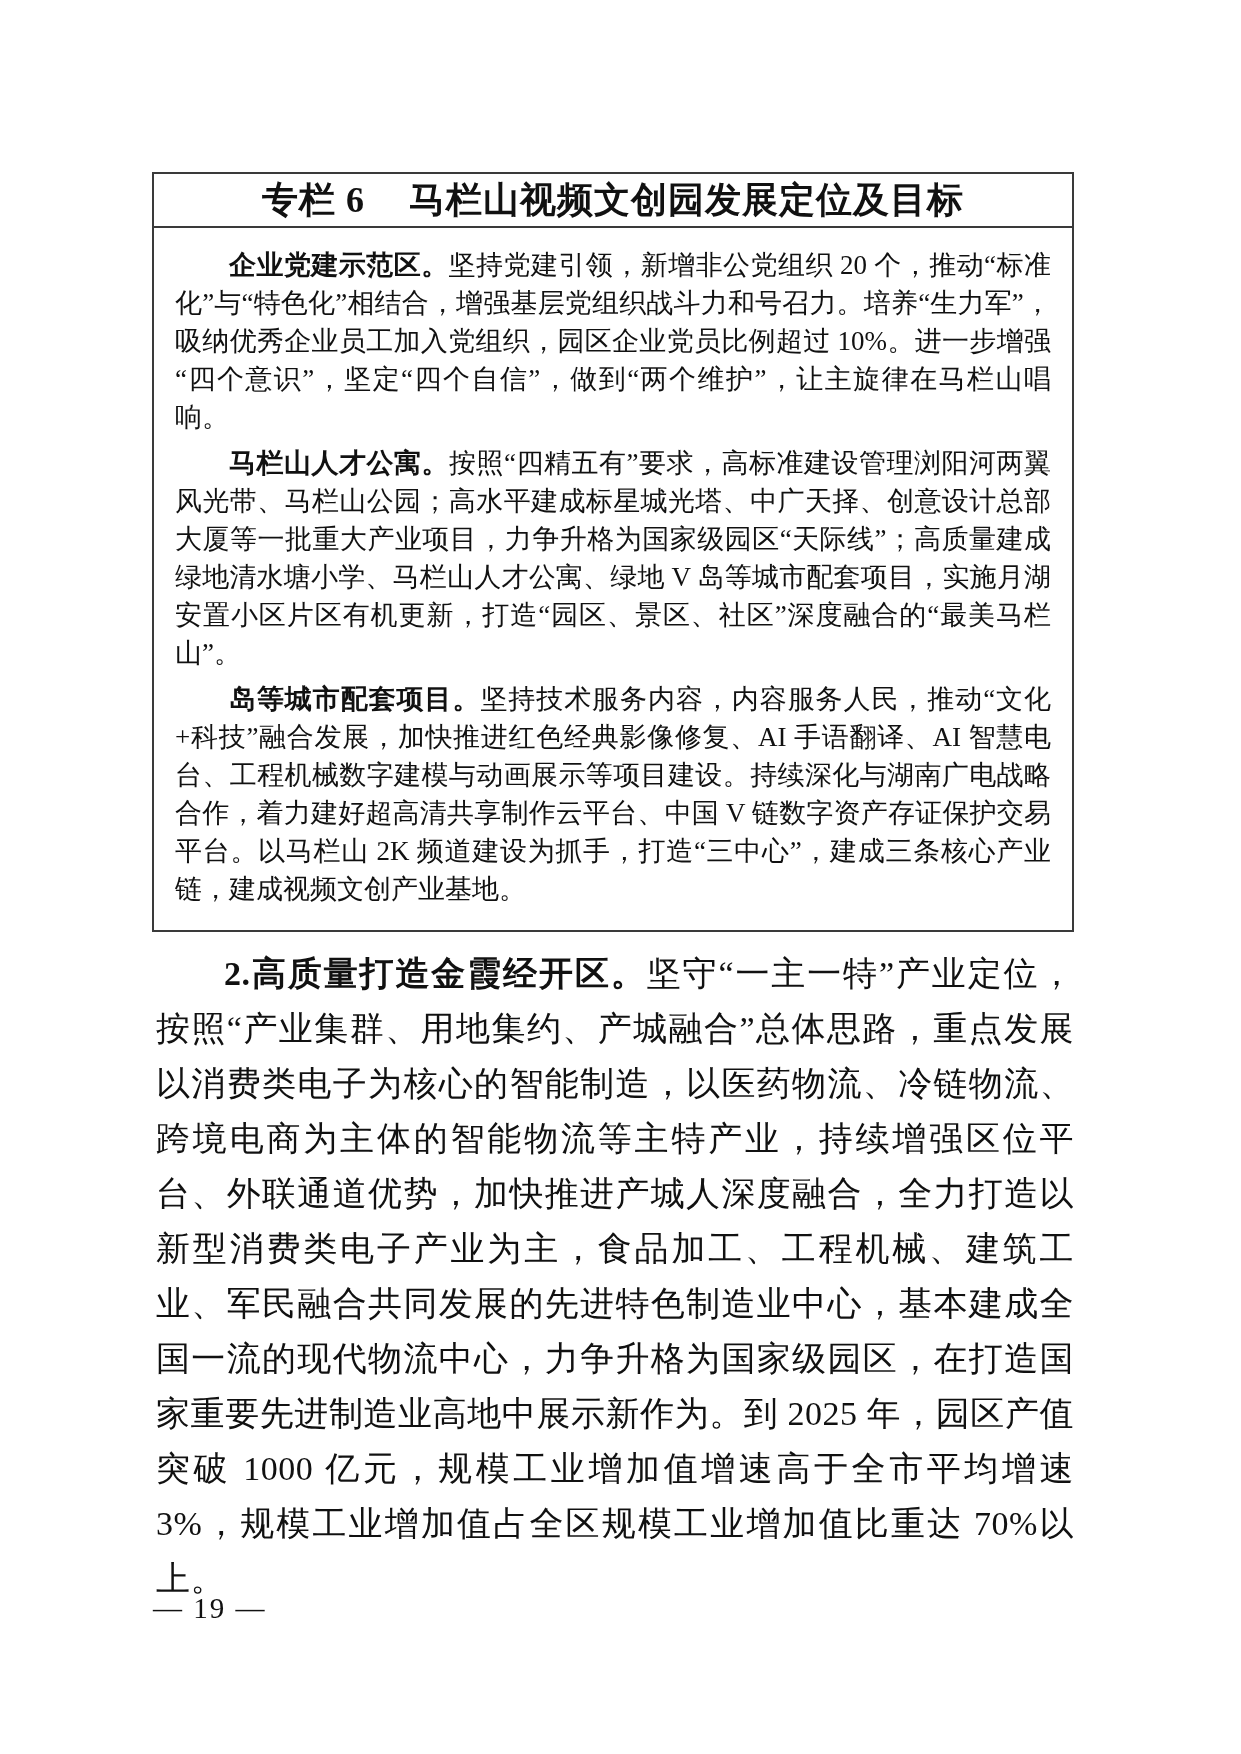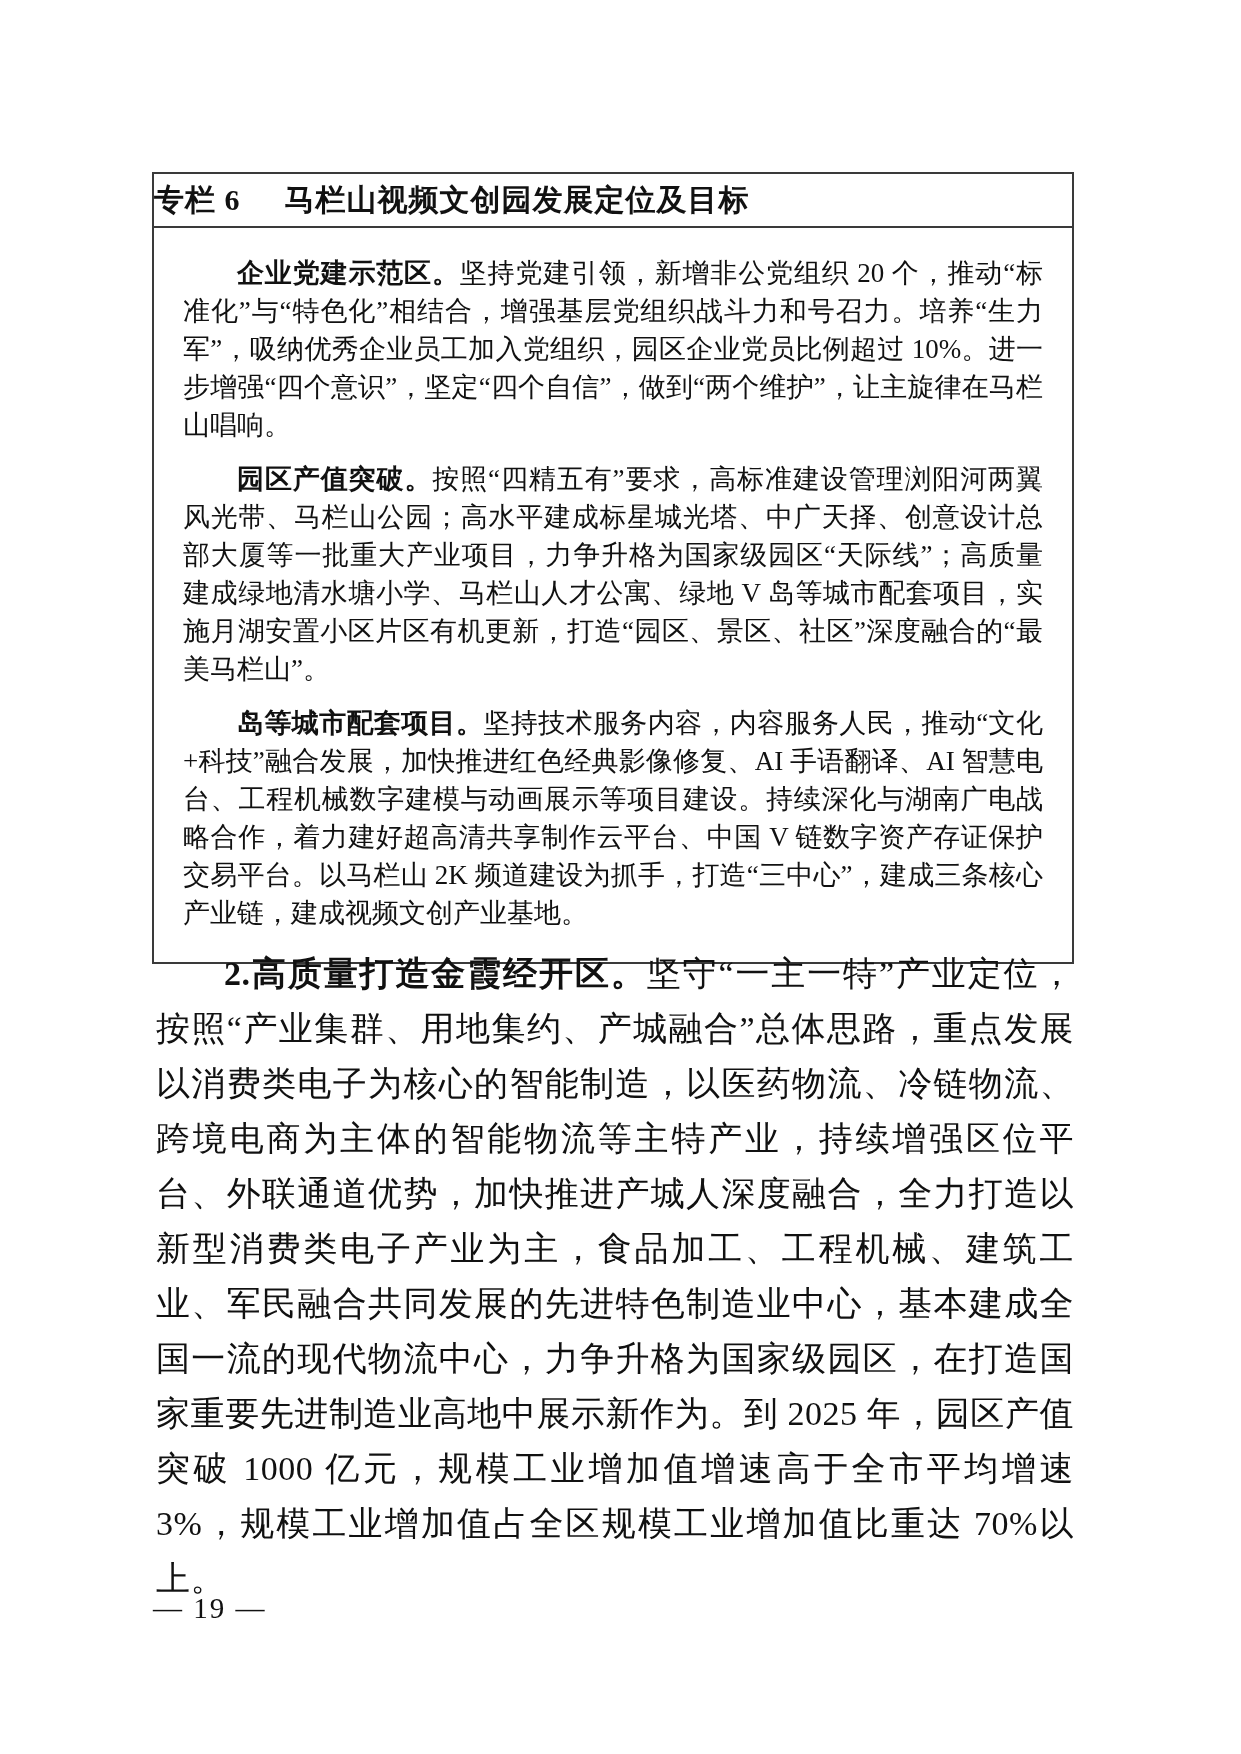--- a/index.html
+++ b/index.html
@@ -18,36 +18,36 @@
     left:152px;
     top:172px;
     width:922px;
     border:2px solid #3a3a3a;
     box-sizing:border-box;
     background:#ffffff;
   }
   .feature-box-title{
     height:52px;
     line-height:52px;
-    text-align:left;
-    font-size:30px;
+    text-align:center;
+    font-size:36px;
     font-weight:bold;
     border-bottom:2px solid #3a3a3a;
     letter-spacing:1px;
     white-space:nowrap;
   }
   .feature-box-title .box-label{margin-right:44px;}
   .feature-box-body{
     padding:10px 13px 14px 13px;
     font-size:27px;
     line-height:38px;
     text-align:justify;
   }
   .feature-box-body p{
-    margin:16px;
+    margin:8px;
     text-indent:2em;
   }
   .lead{font-weight:bold;}
   
   .main-paragraph{
     position:absolute;
     left:152px;
     top:942px;
     width:926px;
     font-size:34px;
@@ -71,21 +71,21 @@
 <body>
 
 <div class="page">
 
   <div class="feature-box">
     <div class="feature-box-title">
       <span class="box-label">专栏 6</span><span>马栏山视频文创园发展定位及目标</span>
     </div>
     <div class="feature-box-body">
       <p><span class="lead">企业党建示范区。</span><span>坚持党建引领，新增非公党组织 20 个，推动“标准化”与“特色化”相结合，增强基层党组织战斗力和号召力。培养“生力军”，吸纳优秀企业员工加入党组织，园区企业党员比例超过 10%。进一步增强“四个意识”，坚定“四个自信”，做到“两个维护”，让主旋律在马栏山唱响。</span></p>
-      <p><span class="lead">园区产值突破。</span><span>按照“四精五有”要求，高标准建设管理浏阳河两翼风光带、马栏山公园；高水平建成标星城光塔、中广天择、创意设计总部大厦等一批重大产业项目，力争升格为国家级园区“天际线”；高质量建成绿地清水塘小学、马栏山人才公寓、绿地 V 岛等城市配套项目，实施月湖安置小区片区有机更新，打造“园区、景区、社区”深度融合的“最美马栏山”。</span></p>
+      <p><span class="lead">马栏山人才公寓。</span><span>按照“四精五有”要求，高标准建设管理浏阳河两翼风光带、马栏山公园；高水平建成标星城光塔、中广天择、创意设计总部大厦等一批重大产业项目，力争升格为国家级园区“天际线”；高质量建成绿地清水塘小学、马栏山人才公寓、绿地 V 岛等城市配套项目，实施月湖安置小区片区有机更新，打造“园区、景区、社区”深度融合的“最美马栏山”。</span></p>
       <p><span class="lead">岛等城市配套项目。</span><span>坚持技术服务内容，内容服务人民，推动“文化+科技”融合发展，加快推进红色经典影像修复、AI 手语翻译、AI 智慧电台、工程机械数字建模与动画展示等项目建设。持续深化与湖南广电战略合作，着力建好超高清共享制作云平台、中国 V 链数字资产存证保护交易平台。以马栏山 2K 频道建设为抓手，打造“三中心”，建成三条核心产业链，建成视频文创产业基地。</span></p>
     </div>
   </div>
 
   <div class="main-paragraph">
     <p><span class="lead">2.高质量打造金霞经开区。</span><span>坚守“一主一特”产业定位，按照“产业集群、用地集约、产城融合”总体思路，重点发展以消费类电子为核心的智能制造，以医药物流、冷链物流、跨境电商为主体的智能物流等主特产业，持续增强区位平台、外联通道优势，加快推进产城人深度融合，全力打造以新型消费类电子产业为主，食品加工、工程机械、建筑工业、军民融合共同发展的先进特色制造业中心，基本建成全国一流的现代物流中心，力争升格为国家级园区，在打造国家重要先进制造业高地中展示新作为。到 2025 年，园区产值突破 1000 亿元，规模工业增加值增速高于全市平均增速 3%，规模工业增加值占全区规模工业增加值比重达 70%以上。</span></p>
   </div>
 
   <div class="page-number">— 19 —</div>
 

